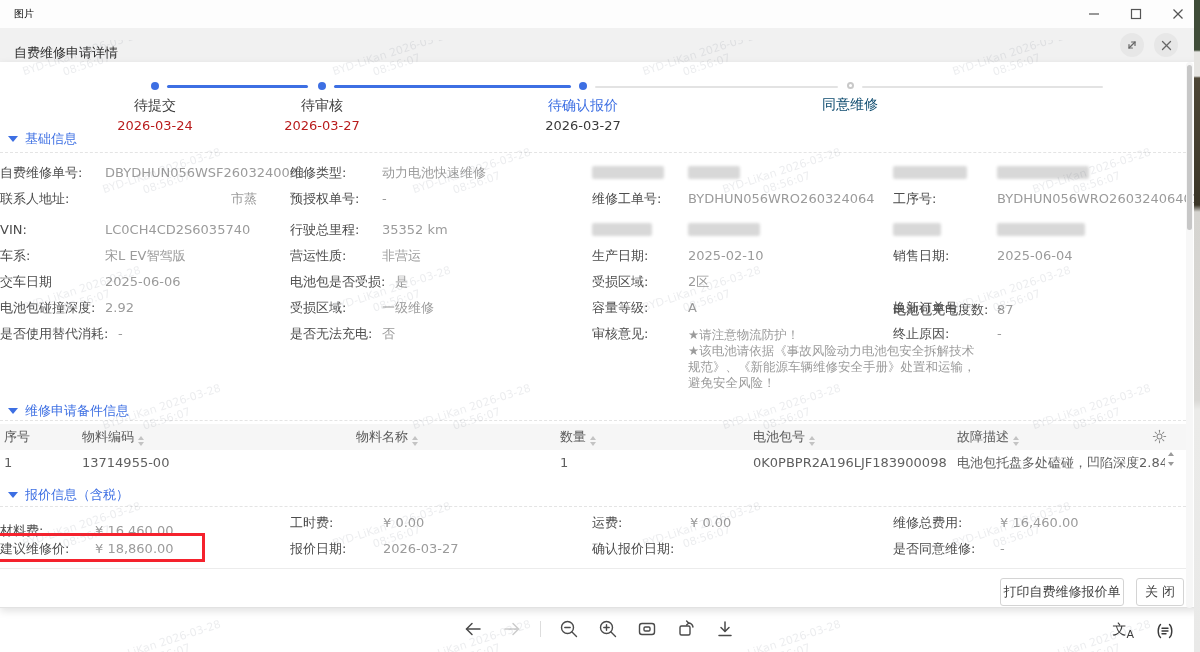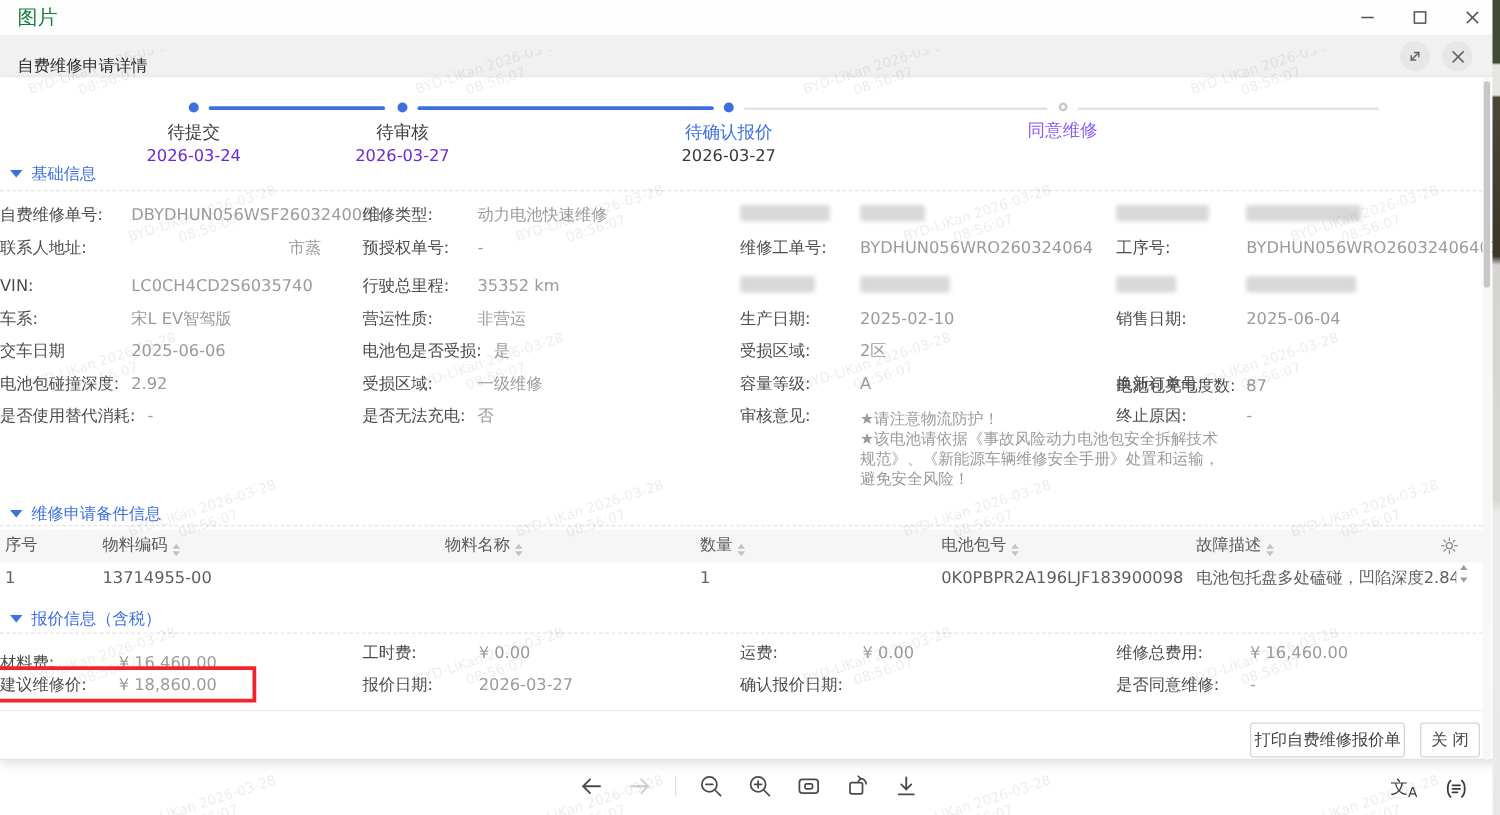--- a/index.html
+++ b/index.html
@@ -2,41 +2,41 @@
 <html><head>
 <meta charset="utf-8">
 <style>
   * { margin:0; padding:0; box-sizing:border-box; }
   html,body { width:1200px; height:652px; overflow:hidden; }
   body { font-family:"DejaVu Sans","Liberation Sans",sans-serif; background:#fff; color:#333; }
   .page { position:relative; width:1200px; height:652px; background:#fff; overflow:hidden; }
 
   
   .titlebar { position:absolute; left:0; top:0; width:1200px; height:28px; background:#fdfdfd; display:flex; align-items:center; }
-  .titlebar .app-title { margin-left:14px; font-size:16px; color:#15803d; }
+  .titlebar .app-title { margin-left:14px; font-size:10px; color:#000000; }
   .win-controls { position:absolute; right:14px; top:0; height:28px; display:flex; align-items:center; gap:26px; }
   .win-btn { width:16px; height:16px; display:flex; align-items:center; justify-content:center; cursor:pointer; }
 
   
   .dlg-header { position:absolute; left:0; top:28px; width:1200px; height:34px; background:#f1f1f1; display:flex; align-items:flex-end; }
   .dlg-header .dlg-title { margin-left:14px; font-size:13px; color:#2b2b2b; }
   .dlg-header-btns { position:absolute; right:22px; top:5px; display:flex; gap:10px; }
   .circle-btn { width:24px; height:24px; border-radius:50%; background:#e7e7e7; display:flex; align-items:center; justify-content:center; cursor:pointer; }
 
   
   .dlg-body { position:absolute; left:0; top:62px; width:1200px; height:546px; background:#fff; border-bottom:1px solid #e2e2e2; box-shadow:0 3px 8px rgba(0,0,0,.12); }
 
   
   .step { position:absolute; top:20px; width:170px; text-align:center; }
   .step .dot { width:8px; height:8px; border-radius:50%; background:#3d6fe3; margin:0 auto; }
   .step.pending .dot { width:7px; height:7px; background:#fff; border:2px solid #c9c9c9; }
   .step .step-title { margin-top:7px; font-size:14px; color:#404040; }
   .step.current .step-title { color:#3d6fe3; }
-  .step.pending .step-title { color:#8b5cf6; }
-  .step .step-date { margin-top:3px; font-size:13px; color:#6d28d9; }
+  .step.pending .step-title { color:#0c4a6e; }
+  .step .step-date { margin-top:3px; font-size:13px; color:#b91c1c; }
   .step.current .step-date { color:#3a3a3a; }
   .conn { position:absolute; top:23px; height:3px; background:#3d6fe3; border-radius:2px; }
   .conn.gray { height:2px; background:#e3e3e3; }
 
   
   .sec-head { position:absolute; left:8px; font-size:13px; color:#3d6fe3; display:flex; align-items:center; gap:7px; }
   .tri-down { width:0; height:0; border-left:5px solid transparent; border-right:5px solid transparent; border-top:6px solid #3d6fe3; }
   .dotted-div { position:absolute; left:0; width:1186px; border-top:1px dashed #e4e4e4; }
 
   

